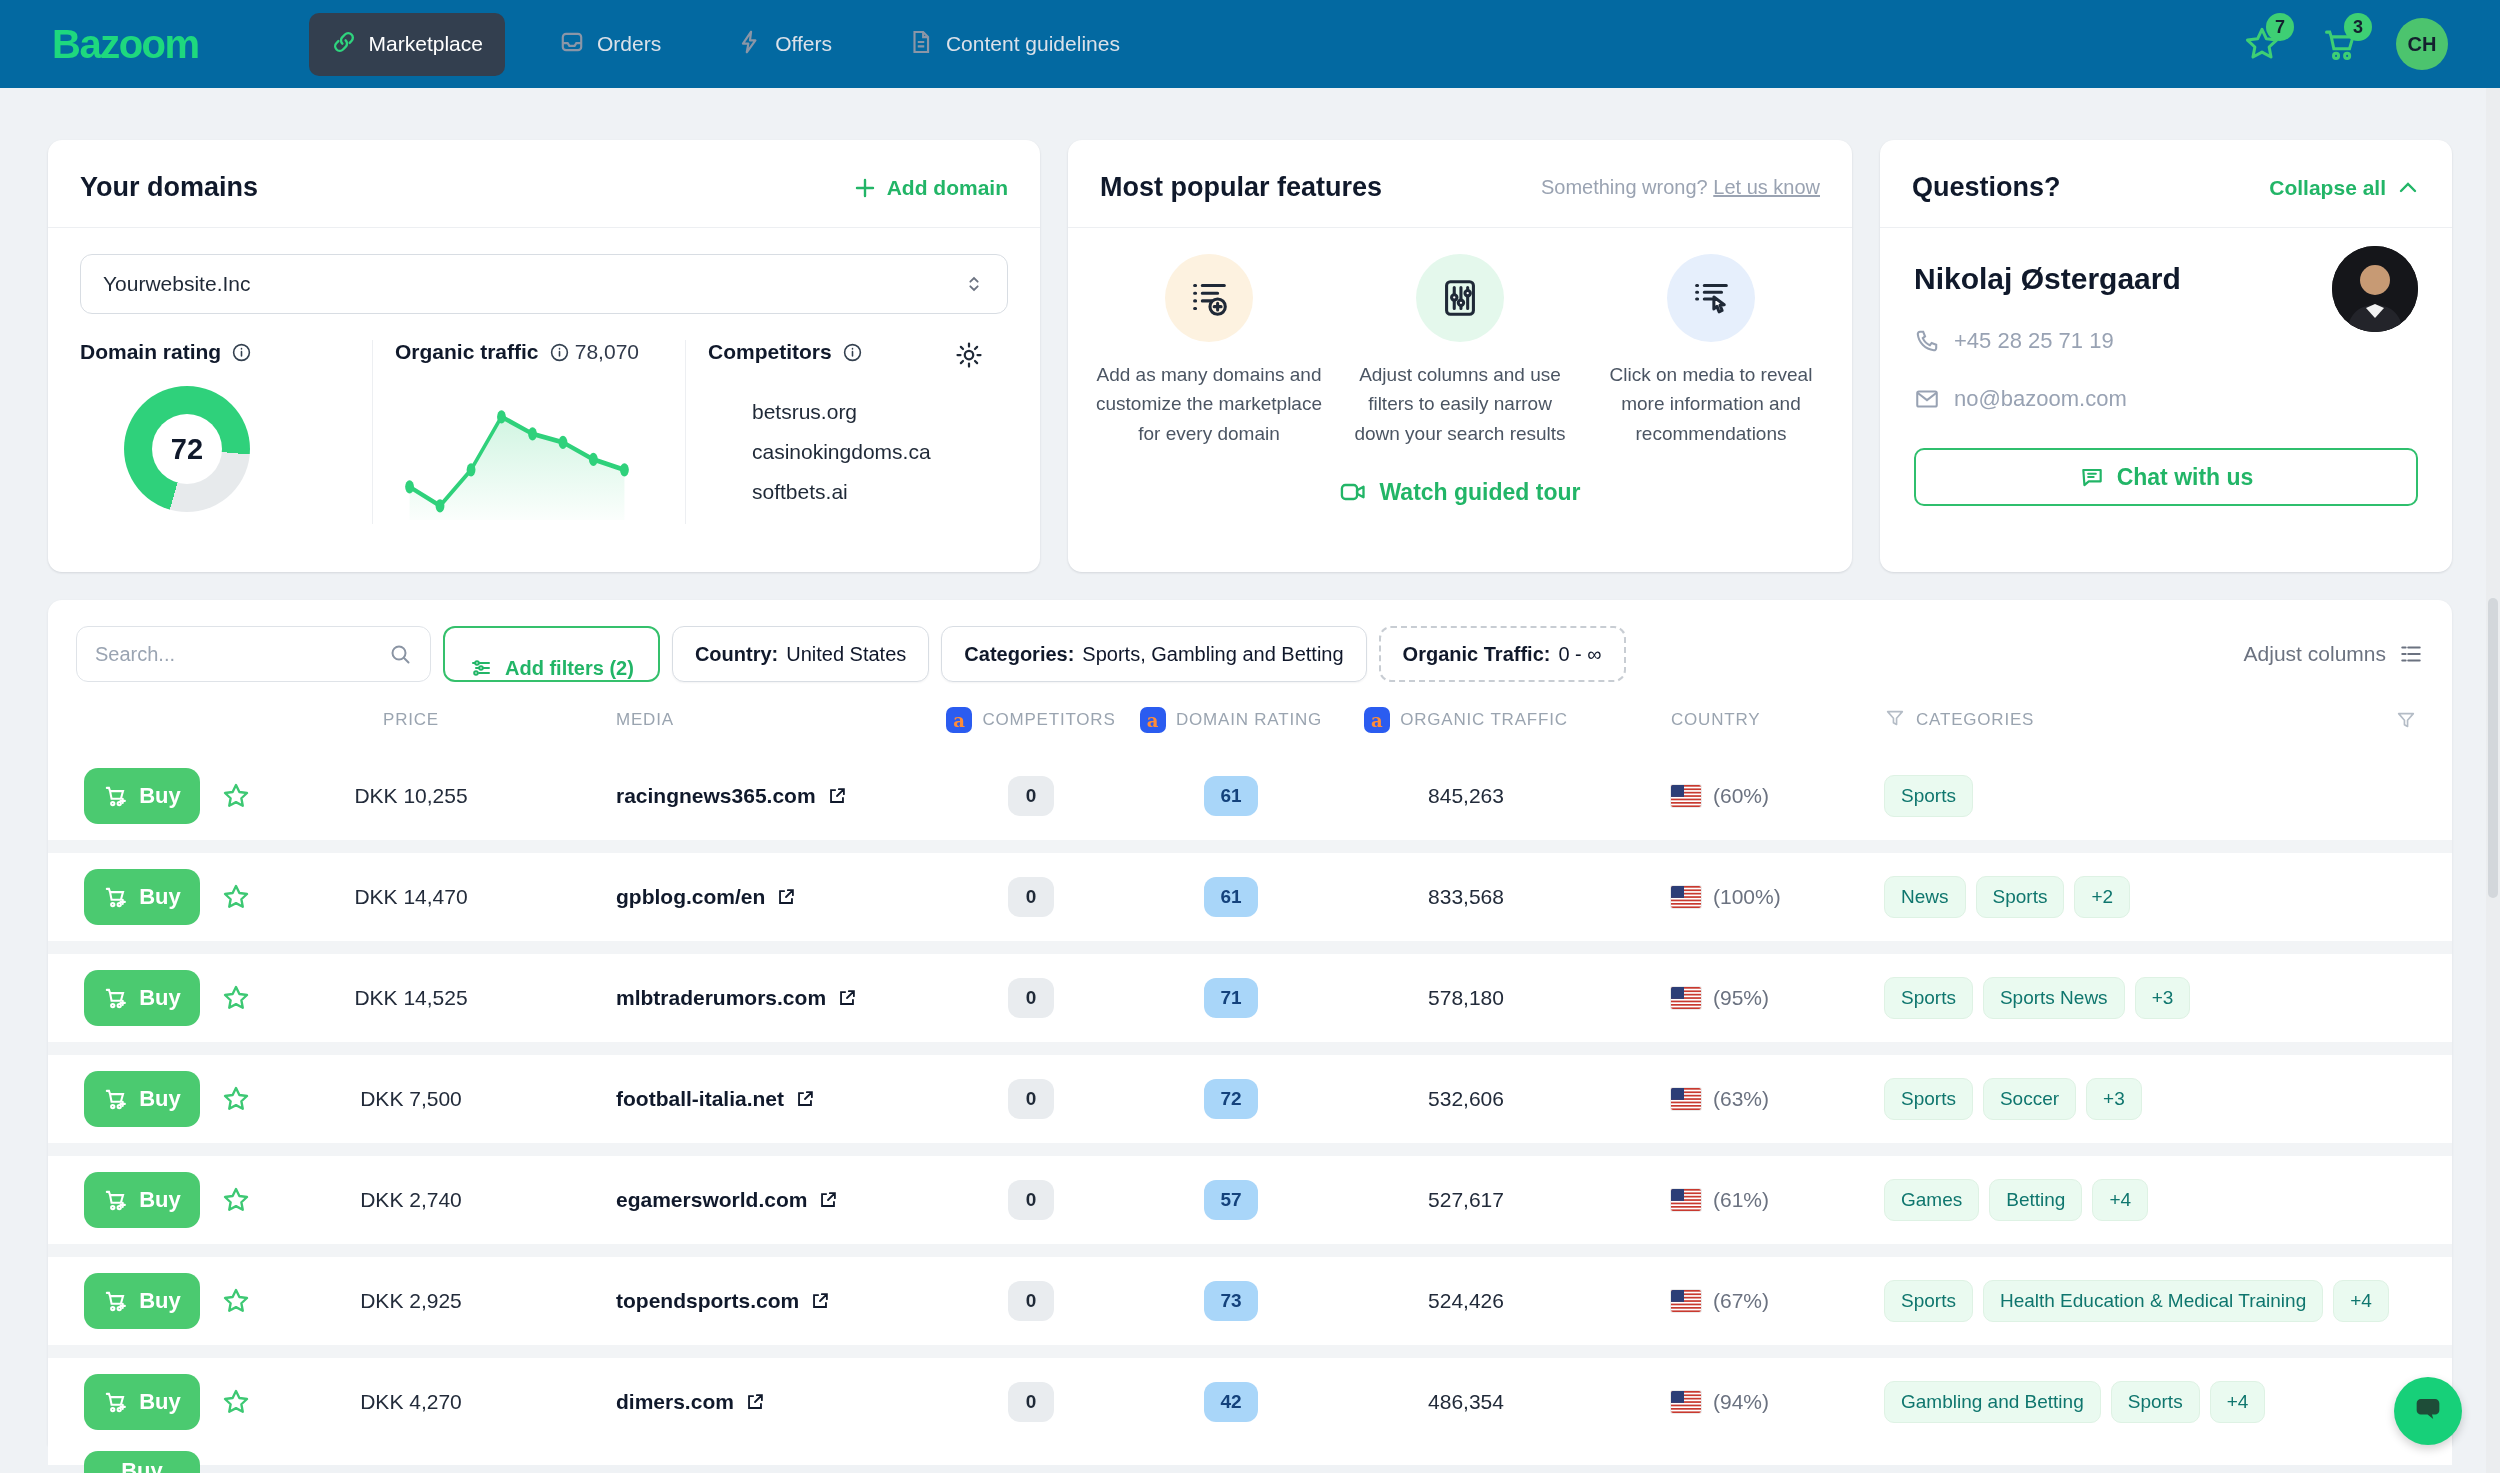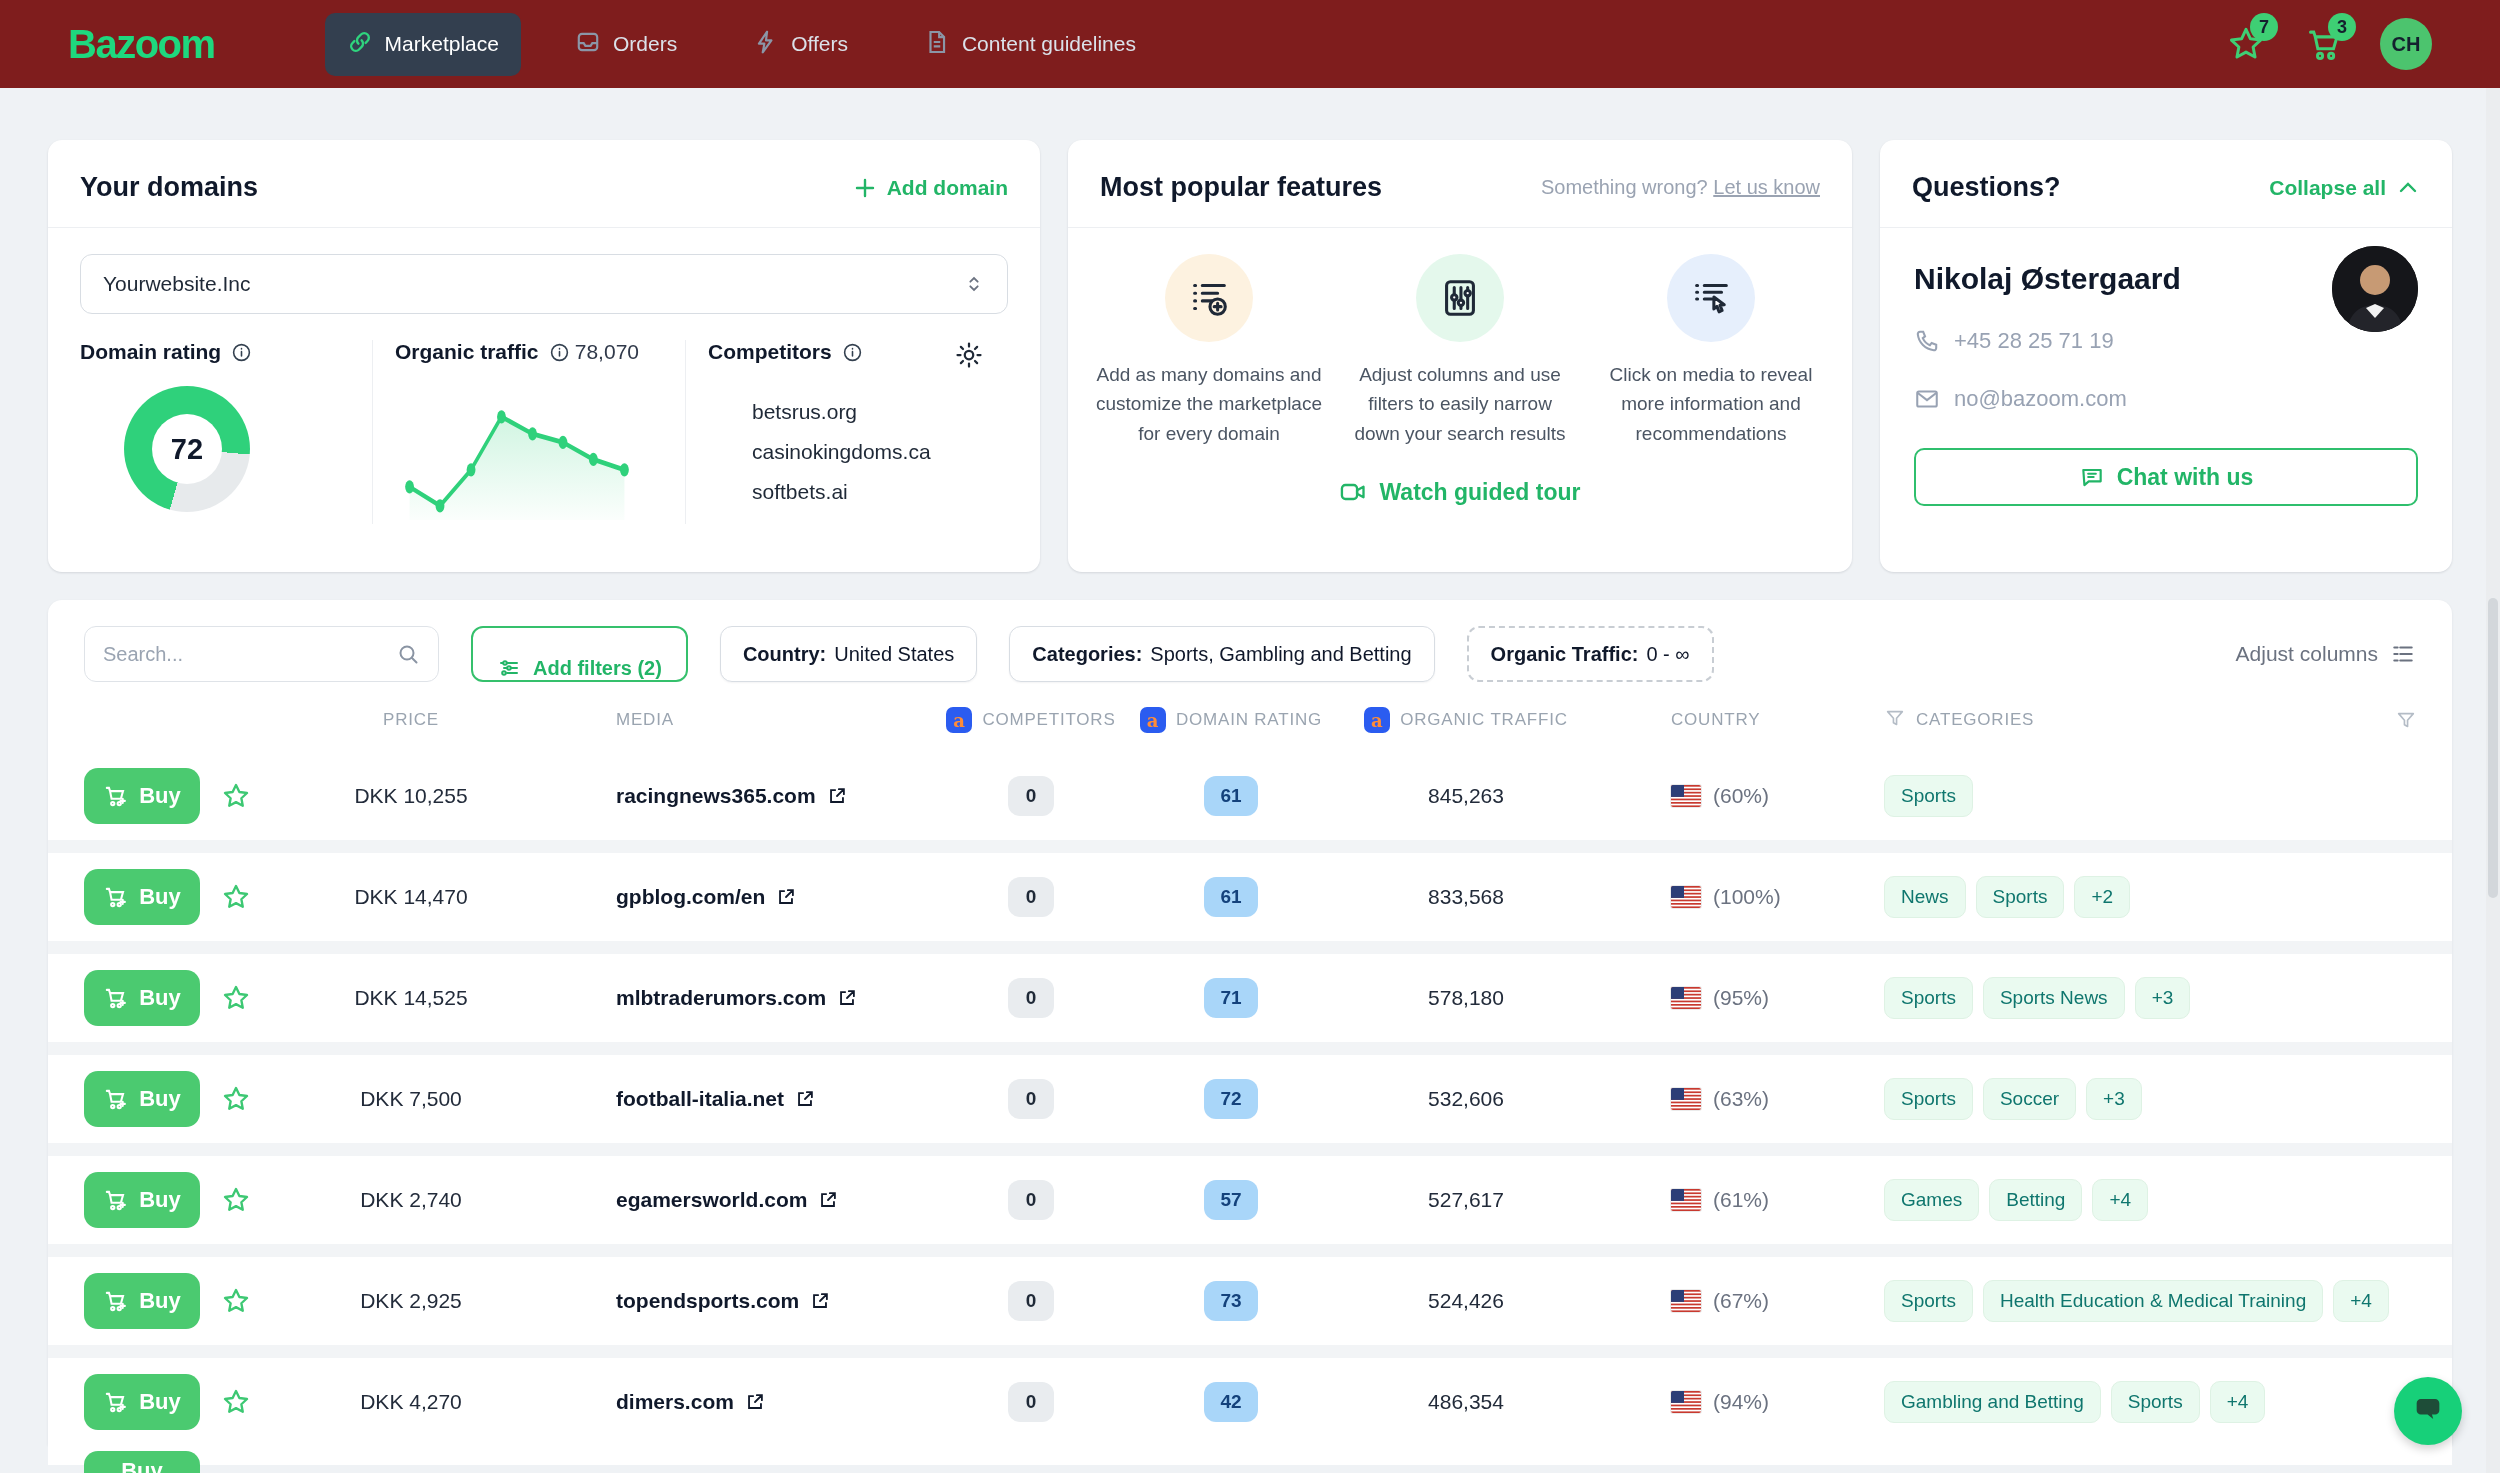--- a/index.html
+++ b/index.html
@@ -1,20 +1,20 @@
 <!DOCTYPE html>
 <html><head>
 <meta charset="utf-8">
 <style>
   * { margin:0; padding:0; box-sizing:border-box; }
   html,body { width:2500px; height:1473px; overflow:hidden; }
   body { background:#eff2f5; font-family:"Liberation Sans", sans-serif; color:#101828; position:relative; }
 
   
-  .navbar { height:88px; background:#7f1d1d; display:flex; align-items:center; padding:0 68px; position:relative; z-index:5; }
+  .navbar { height:88px; background:#0369a1; display:flex; align-items:center; padding:0 52px; position:relative; z-index:5; }
   .logo { color:#1ed87e; font-size:40px; font-weight:800; letter-spacing:-1.5px; }
   .nav-items { display:flex; align-items:flex-end; gap:32px; margin-left:110px; }
   .nav-item { display:flex; align-items:center; gap:12px; padding:16px 22px; border-radius:10px; color:#dbe1e9; font-size:21px; cursor:pointer; }
   .nav-item.active { background:#333f4f; color:#ffffff; }
   .nav-item svg { width:26px; height:26px; }
   .nav-right { margin-left:auto; display:flex; align-items:center; gap:34px; }
   .icon-badge-wrap { position:relative; width:44px; height:44px; display:flex; align-items:center; justify-content:center; cursor:pointer; }
   .icon-badge-wrap svg { width:38px; height:38px; }
   .count-badge { position:absolute; top:-9px; right:-10px; width:28px; height:28px; border-radius:50%; background:#3ecf74; color:#14202e; font-size:18px; font-weight:700; display:flex; align-items:center; justify-content:center; }
   .avatar-initials { width:52px; height:52px; border-radius:50%; background:#4cc46e; color:#14202e; font-weight:800; font-size:20px; display:flex; align-items:center; justify-content:center; cursor:pointer; }
@@ -63,21 +63,21 @@
   .q-body { padding:34px 34px 0; position:relative; }
   .contact-name { font-size:30px; font-weight:800; color:#10192b; }
   .contact-row { display:flex; align-items:center; gap:14px; margin-top:32px; color:#98a2b3; font-size:22px; }
   .contact-row svg { width:26px; height:26px; }
   .photo { position:absolute; top:18px; right:34px; width:86px; height:86px; border-radius:50%; overflow:hidden; background:#141414; }
   .chat-btn { margin:36px 0 0; width:100%; height:58px; border:2px solid #2fbf6d; border-radius:10px; background:#fff; color:#22b567; font-size:23px; font-weight:700; display:flex; align-items:center; justify-content:center; gap:12px; cursor:pointer; }
   .chat-btn svg { width:26px; height:26px; }
 
   
   .table-card { margin:28px 48px 0; background:#fff; border-radius:14px 14px 0 0; box-shadow:0 1px 3px rgba(16,24,40,.07); padding-top:26px; height:845px; overflow:hidden; }
-  .filter-bar { display:flex; align-items:center; gap:32px; padding:0 36px; }
+  .filter-bar { display:flex; align-items:center; gap:12px; padding:0 28px; }
   .search-box { width:355px; height:56px; border:1px solid #dfe3e8; border-radius:12px; display:flex; align-items:center; padding:0 18px; background:#fff; }
   .search-box input { flex:1; border:none; outline:none; font-size:20px; color:#1f2937; font-family:inherit; }
   .search-box input::placeholder { color:#9aa4b2; }
   .search-box svg { width:24px; height:24px; }
   .btn-filters { height:56px; display:flex; align-items:flex-end; gap:12px; padding:0 24px; border:2px solid #35c06c; border-radius:12px; color:#22b567; font-size:20px; font-weight:700; background:#fff; cursor:pointer; }
   .btn-filters svg { width:24px; height:24px; }
   .chip-filter { height:56px; display:flex; align-items:center; gap:8px; padding:0 22px; border:1px solid #d8dde3; border-radius:12px; background:#fff; font-size:20px; cursor:pointer; box-shadow:0 1px 2px rgba(16,24,40,.05); }
   .chip-filter b { font-weight:800; color:#10192b; }
   .chip-filter span.val { color:#0f172a; }
   .chip-filter.dashed { border:2px dashed #c8cdd3; box-shadow:none; }

